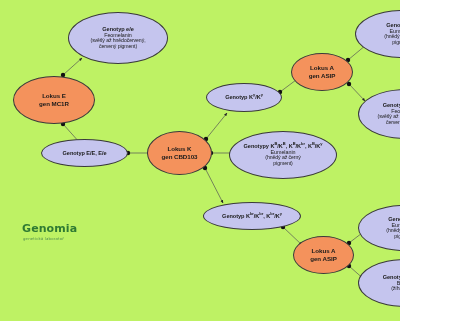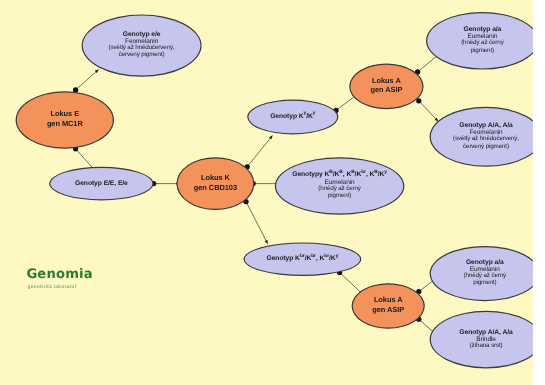--- a/index.html
+++ b/index.html
@@ -5,23 +5,23 @@
   html, body {
     margin: 0;
     padding: 0;
     background: #ffffff;
   }
   body {
     font-family: "Liberation Sans", sans-serif;
   }
   #canvas {
     position: relative;
-    width: 444px;
+    width: 400px;
     height: 321px;
-    background: #fef9c3;
+    background: #bef264;
     overflow: hidden;
   }
   #edges {
     position: absolute;
     left: 0;
     top: 0;
     width: 454px;
     height: 321px;
   }
   .node {

